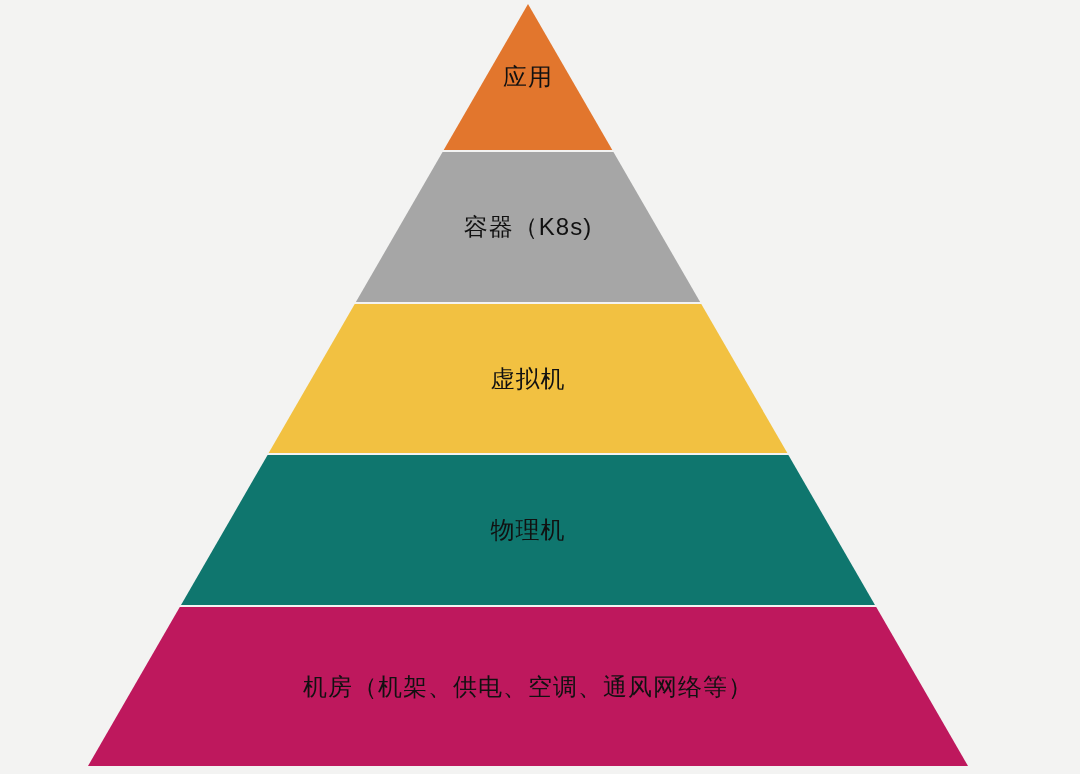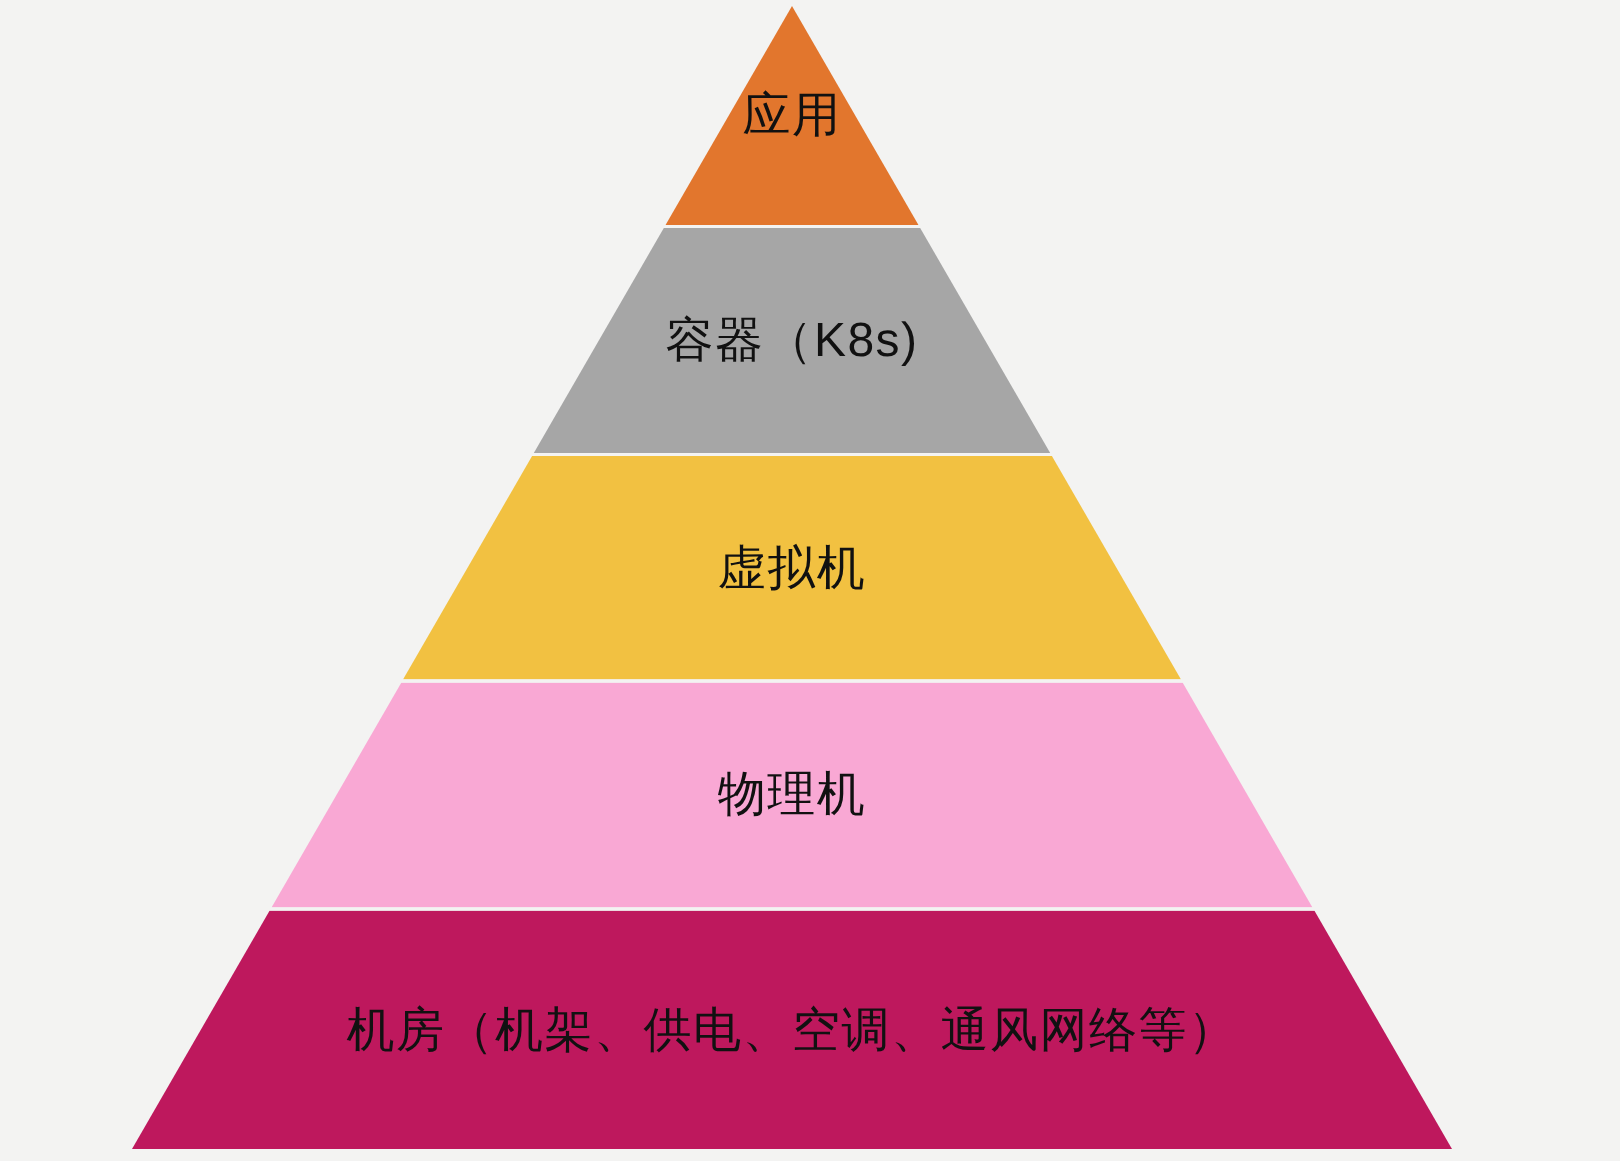--- a/index.html
+++ b/index.html
@@ -28,21 +28,21 @@
   .layer {
     position: absolute;
     left: 0;
     width: 100%;
     display: flex;
     align-items: center;
     justify-content: center;
   }
   .layer-label {
     color: #111111;
-    font-size: 32px;
+    font-size: 24px;
     letter-spacing: 1px;
     white-space: nowrap;
     text-align: center;
   }
   
   .layer-0 {
     top: 0;
     height: 146px;
     clip-path: polygon(50% 0%, 59.58% 100%, 40.42% 100%);
   }
@@ -78,21 +78,21 @@
     </div>
 
     <div class="layer layer-1" style="background: rgb(166, 166, 166);">
       <span class="layer-label">容器（K8s)</span>
     </div>
 
     <div class="layer layer-2" style="background: rgb(242, 193, 65);">
       <span class="layer-label">虚拟机</span>
     </div>
 
-    <div class="layer layer-3" style="background: #f9a8d4;">
+    <div class="layer layer-3" style="background: #0f766e;">
       <span class="layer-label">物理机</span>
     </div>
 
     <div class="layer layer-4" style="background: #be185d;">
       <span class="layer-label">机房（机架、供电、空调、通风网络等）</span>
     </div>
 
   </div>
 </div>
 

